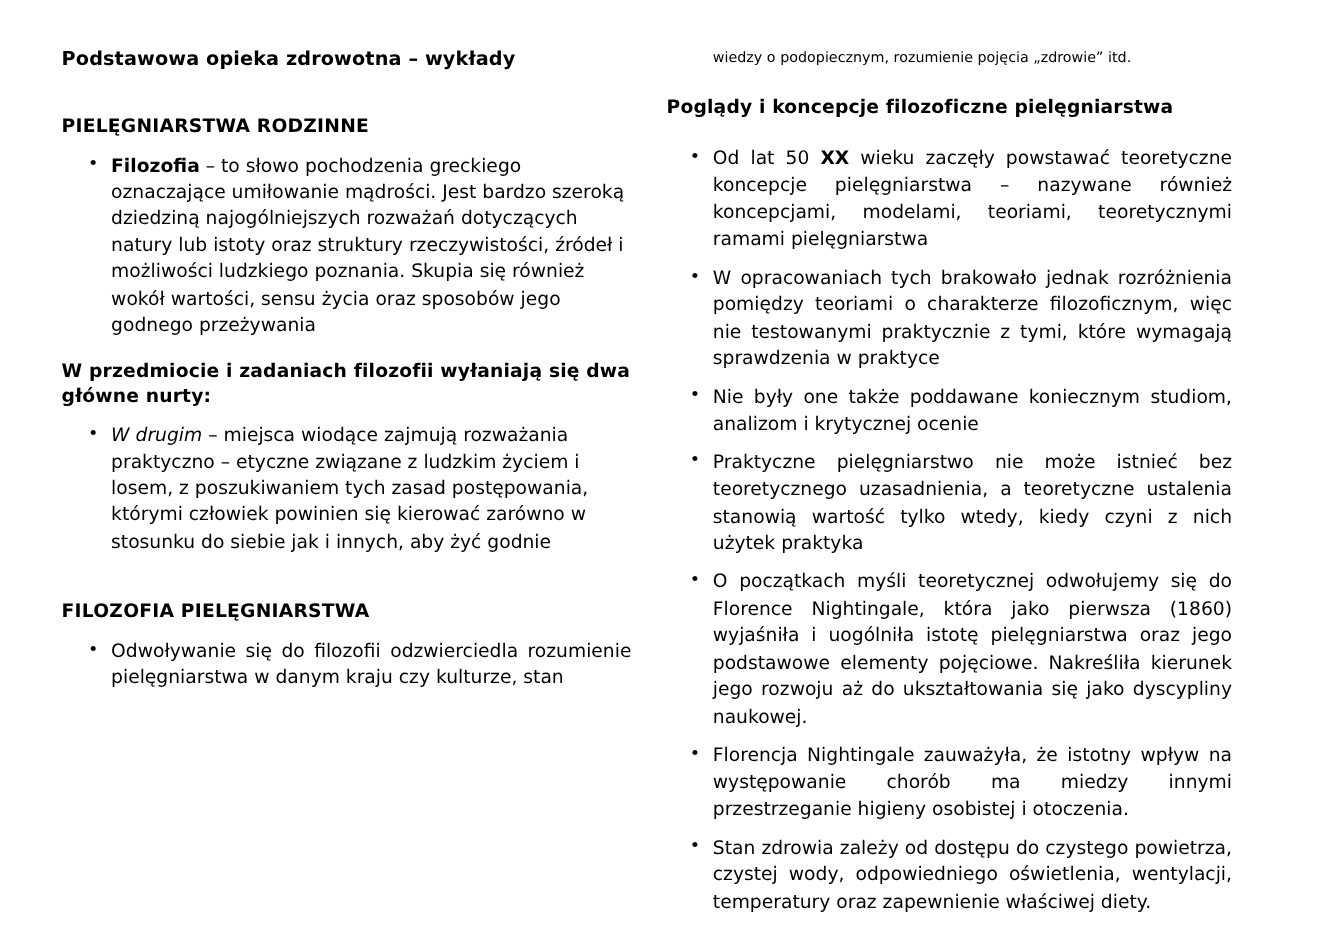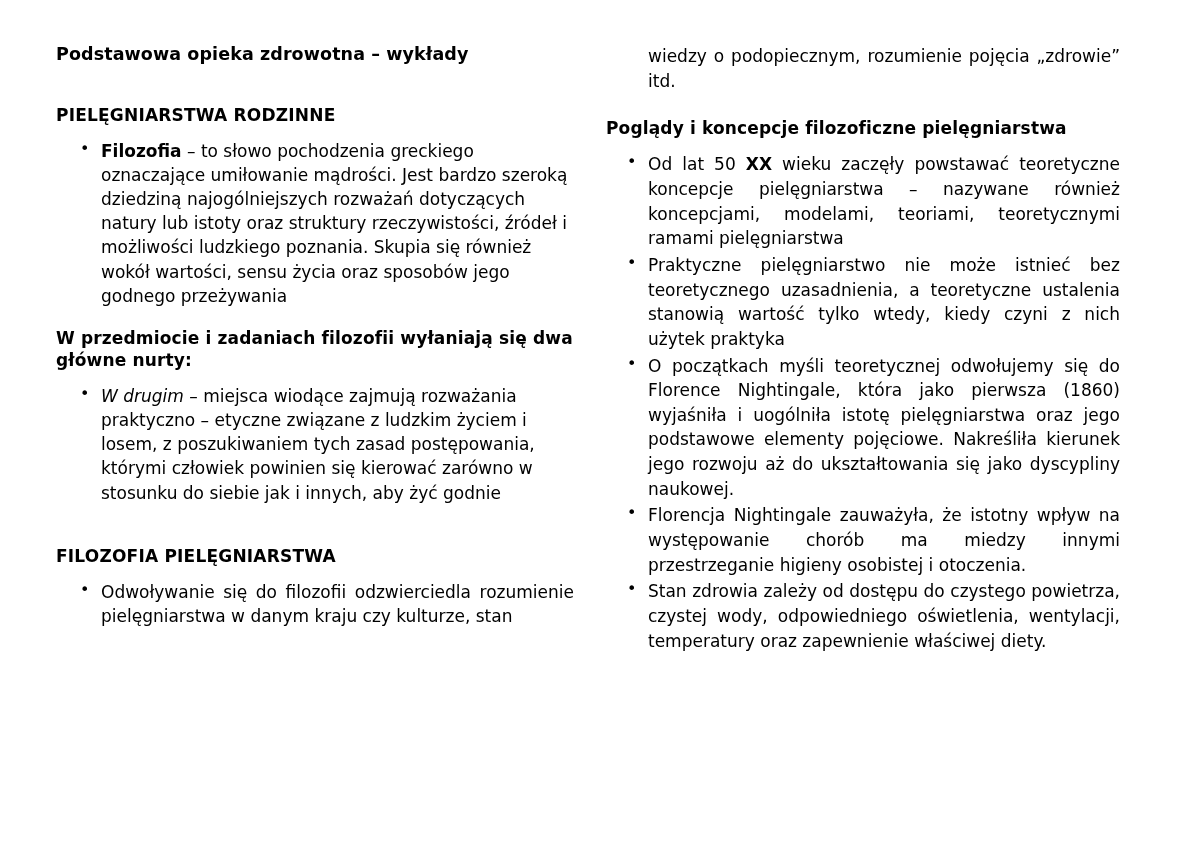--- a/index.html
+++ b/index.html
@@ -76,34 +76,35 @@
     content: "\2022";
     position: absolute;
     left: 26px;
     top: -1px;
     font-size: 16px;
     line-height: 1.42;
   }
   ul.bullets.justify > li {
     text-align: justify;
     text-justify: inter-word;
+    margin-top: 10px;
   }
   ul.bullets.right-col > li {
     padding-left: 44px;
     line-height: 1.45;
     margin-bottom: 2px;
   }
   ul.bullets.right-col > li::before {
     left: 23px;
   }
   b, strong { font-weight: bold; }
   i, em { font-style: italic; }
 
   .para-cont {
-    font-size: 17px;
+    font-size: 13px;
     line-height: 1.45;
     text-align: justify;
     text-justify: inter-word;
     padding-left: 44px;
     margin: 0;
   }
 </style>
 </head>
 <body>
 
@@ -151,20 +152,22 @@
       <div class="para-cont">wiedzy o podopiecznym, rozumienie pojęcia „zdrowie” itd.</div>
 
       <div class="gap-lg"></div>
 
       <div class="section-heading">Poglądy i koncepcje filozoficzne pielęgniarstwa</div>
 
       <div class="gap-hdr"></div>
 
       <ul class="bullets right-col justify">
         <li><span>Od lat 50 </span><b>XX</b><span> wieku zaczęły powstawać teoretyczne koncepcje pielęgniarstwa – nazywane również koncepcjami, modelami, teoriami, teoretycznymi ramami pielęgniarstwa</span></li>
+        <li>W opracowaniach tych brakowało jednak rozróżnienia pomiędzy teoriami o charakterze filozoficznym, więc nie testowanymi praktycznie z tymi, które wymagają sprawdzenia w praktyce</li>
+        <li>Nie były one także poddawane koniecznym studiom, analizom i krytycznej ocenie</li>
         <li>Praktyczne pielęgniarstwo nie może istnieć bez teoretycznego uzasadnienia, a teoretyczne ustalenia stanowią wartość tylko wtedy, kiedy czyni z nich użytek praktyka</li>
         <li>O początkach myśli teoretycznej odwołujemy się do Florence Nightingale, która jako pierwsza (1860) wyjaśniła i uogólniła istotę pielęgniarstwa oraz jego podstawowe elementy pojęciowe. Nakreśliła kierunek jego rozwoju aż do ukształtowania się jako dyscypliny naukowej.</li>
         <li>Florencja Nightingale zauważyła, że istotny wpływ na występowanie chorób ma miedzy innymi przestrzeganie higieny osobistej i otoczenia.</li>
         <li>Stan zdrowia zależy od dostępu do czystego powietrza, czystej wody, odpowiedniego oświetlenia, wentylacji, temperatury oraz zapewnienie właściwej diety.</li>
       </ul>
 
     </div>
 
   </div>
 </div>

